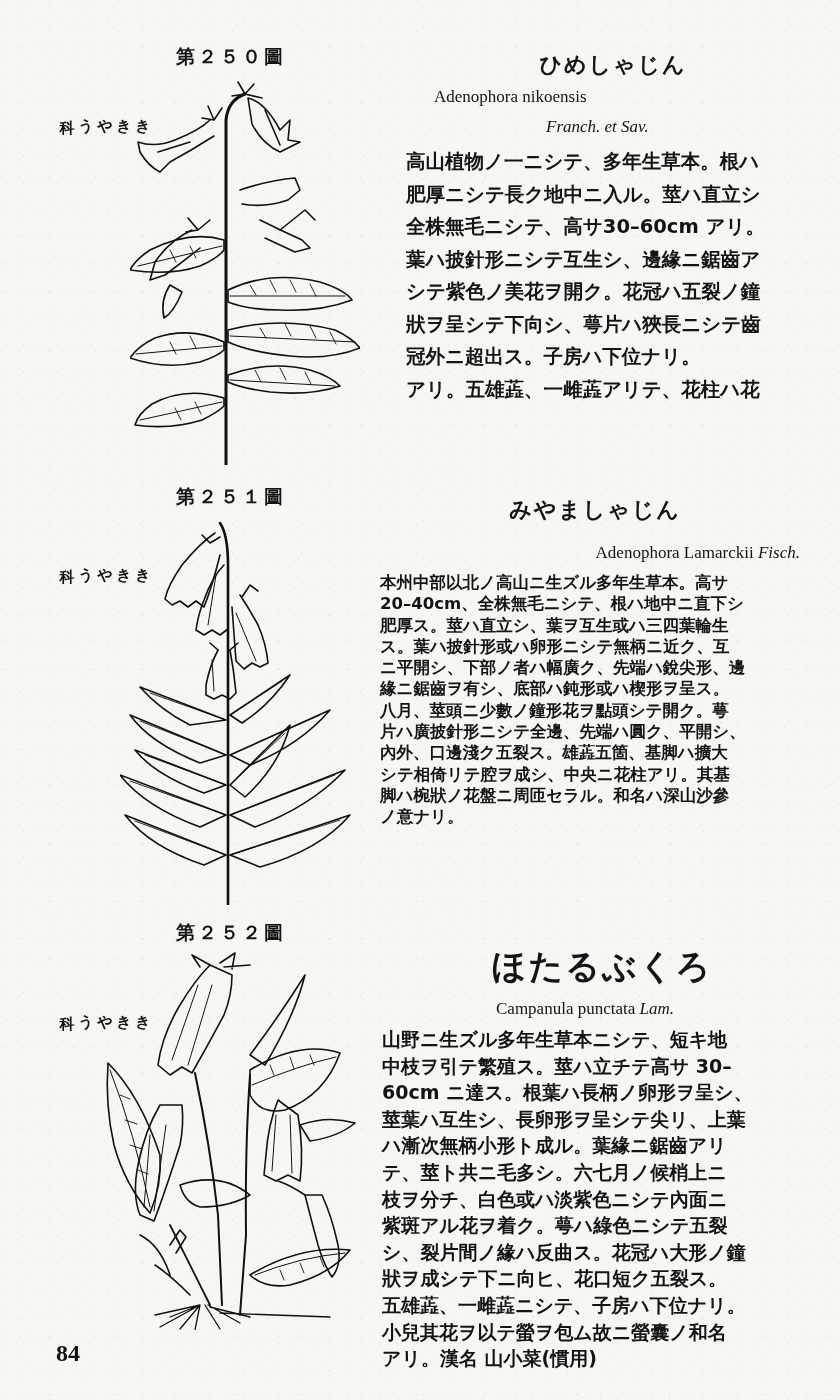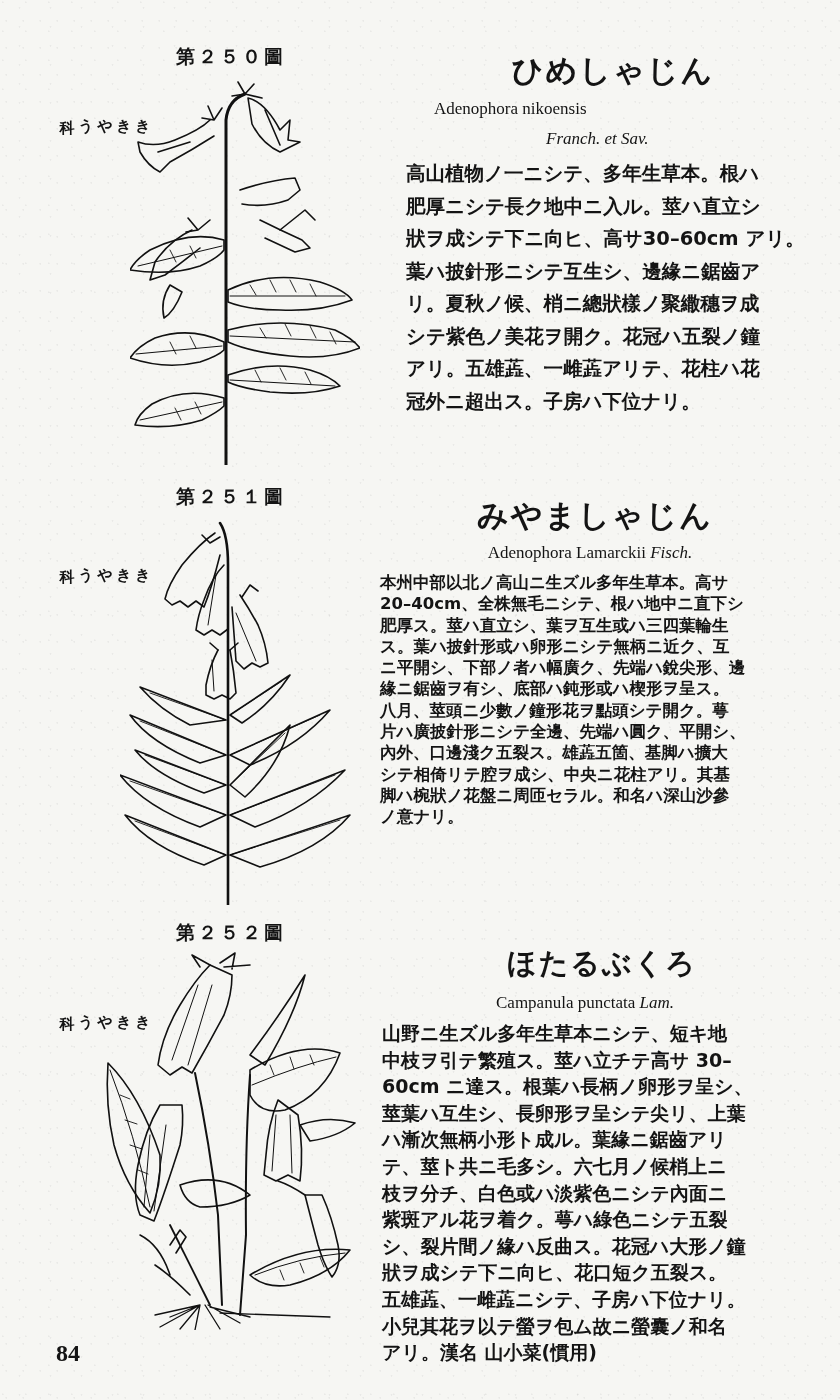--- a/index.html
+++ b/index.html
@@ -30,21 +30,21 @@
     position: absolute; left: 57px;
     writing-mode: vertical-rl;
     font-family: "DejaVu Sans", sans-serif;
     font-size: 15px; font-weight: bold; letter-spacing: 1px;
   }
   .illustration { position: absolute; }
   .illustration svg { display: block; }
   .text-col { position: absolute; }
   .jp-name {
     font-family: "DejaVu Sans", sans-serif;
-    font-weight: bold; font-size: 31px; text-align: center;
+    font-weight: bold; font-size: 22px; text-align: center;
     letter-spacing: 2px;
   }
   .sci-name {
     font-family: "Liberation Serif", serif;
     font-size: 17px; text-align: center; line-height: 30px;
   }
   .sci-name i { font-style: italic; }
   .synonym {
     font-family: "Liberation Serif", serif;
     font-weight: bold; font-size: 16px; text-align: center; line-height: 18px;
@@ -108,26 +108,26 @@
     </svg>
   </div>
 
   <div class="text-col" style="left:378px; top:50px; width:430px;">
     <div class="jp-name" style="margin-left:40px;">ひめしゃじん</div>
     <div class="sci-name" style="text-align:left; padding-left:56px; margin-top:2px;">Adenophora nikoensis</div>
     <div class="sci-name" style="text-align:left; padding-left:168px; font-style:italic;">Franch. et Sav.</div>
     <div class="desc" style="font-size:19.5px; line-height:32.5px; margin-top:4px;margin-left:28px;">
       <span class="line">高山植物ノ一ニシテ、多年生草本。根ハ</span>
       <span class="line">肥厚ニシテ長ク地中ニ入ル。莖ハ直立シ</span>
-      <span class="line">狀ヲ成シテ下ニ向ヒ、高サ30–60cm アリ。</span>
+      <span class="line">全株無毛ニシテ、高サ30–60cm アリ。</span>
       <span class="line">葉ハ披針形ニシテ互生シ、邊緣ニ鋸齒ア</span>
-      <span class="line">リ。夏秋ノ候、梢ニ總狀樣ノ聚繖穗ヲ成</span>
       <span class="line">シテ紫色ノ美花ヲ開ク。花冠ハ五裂ノ鐘</span>
+      <span class="line">狀ヲ呈シテ下向シ、萼片ハ狹長ニシテ齒</span>
+      <span class="line">冠外ニ超出ス。子房ハ下位ナリ。</span>
       <span class="line">アリ。五雄蕋、一雌蕋アリテ、花柱ハ花</span>
-      <span class="line">冠外ニ超出ス。子房ハ下位ナリ。</span>
     </div>
   </div>
 </section>
 
 <section class="entry" style="top:0;">
   <div class="fig-label" style="left:176px; top:484px;">第２５１圖</div>
   <div class="family-label" style="top:557px;">ききやう科</div>
 
   <div class="illustration" style="left:120px; top:515px;">
     <svg width="240" height="390" viewBox="0 0 240 390" fill="none" stroke="#111" stroke-width="1.6" stroke-linecap="round" stroke-linejoin="round">
@@ -154,21 +154,21 @@
       <path d="M110 270 L170 210 Q160 250 125 282 Z"></path>
       <path d="M110 300 L225 255 Q190 292 135 312 Z"></path>
       <path d="M110 340 L230 300 Q200 335 140 352 Z"></path>
 
       <path d="M106 205 L30 178 M106 240 L20 206 M106 270 L25 240 M106 300 L10 266 M106 340 L15 306 M110 200 L162 166 M110 240 L200 200 M110 270 L165 218 M110 300 L215 260 M110 340 L220 305" stroke-width="0.9"></path>
     </svg>
   </div>
 
   <div class="text-col" style="left:380px; top:495px; width:420px;">
     <div class="jp-name" style="margin-left:10px;">みやましゃじん</div>
-    <div class="sci-name" style="margin-top:1px;">
+    <div class="sci-name" style="margin-top:13px;text-align:right;">
       <span>Adenophora Lamarckii</span>
       <i>Fisch.</i>
     </div>
     <div class="desc" style="font-size:16.5px; line-height:21.3px; margin-top:4px;">
       <span class="line">本州中部以北ノ高山ニ生ズル多年生草本。高サ</span>
       <span class="line">20–40cm、全株無毛ニシテ、根ハ地中ニ直下シ</span>
       <span class="line">肥厚ス。莖ハ直立シ、葉ヲ互生或ハ三四葉輪生</span>
       <span class="line">ス。葉ハ披針形或ハ卵形ニシテ無柄ニ近ク、互</span>
       <span class="line">ニ平開シ、下部ノ者ハ幅廣ク、先端ハ銳尖形、邊</span>
       <span class="line">緣ニ鋸齒ヲ有シ、底部ハ鈍形或ハ楔形ヲ呈ス。</span>
@@ -223,21 +223,21 @@
       <path d="M40 290 Q60 300 70 330"></path>
 
       <path d="M100 360 L70 372 M100 360 L60 382 M100 360 L80 384 M100 360 L95 385 M105 360 L120 384 M108 360 L140 378 M100 360 L55 370 M110 362 L150 372" stroke-width="1.3"></path>
       <path d="M120 368 L230 372" stroke-width="1.3"></path>
 
       <path d="M20 150 l10 4 M25 175 l12 4 M30 200 l12 4 M38 225 l10 4 M170 120 l4 10 M190 112 l4 12 M210 110 l4 10 M180 325 l4 10 M200 318 l4 10 M220 312 l4 10" stroke-width="0.9"></path>
     </svg>
   </div>
 
   <div class="text-col" style="left:382px; top:944px; width:420px;">
-    <div class="jp-name" style="font-size:29px; margin-left:20px;">ほたるぶくろ</div>
+    <div class="jp-name" style="font-size:34px; margin-left:20px;">ほたるぶくろ</div>
     <div class="sci-name" style="margin-top:4px; margin-left:-14px;">
       <span>Campanula punctata</span>
       <i>Lam.</i>
     </div>
     <div class="desc" style="font-size:19px; line-height:26.6px; margin-top:2px;">
       <span class="line">山野ニ生ズル多年生草本ニシテ、短キ地</span>
       <span class="line">中枝ヲ引テ繁殖ス。莖ハ立チテ高サ 30–</span>
       <span class="line">60cm ニ達ス。根葉ハ長柄ノ卵形ヲ呈シ、</span>
       <span class="line">莖葉ハ互生シ、長卵形ヲ呈シテ尖リ、上葉</span>
       <span class="line">ハ漸次無柄小形ト成ル。葉緣ニ鋸齒アリ</span>

